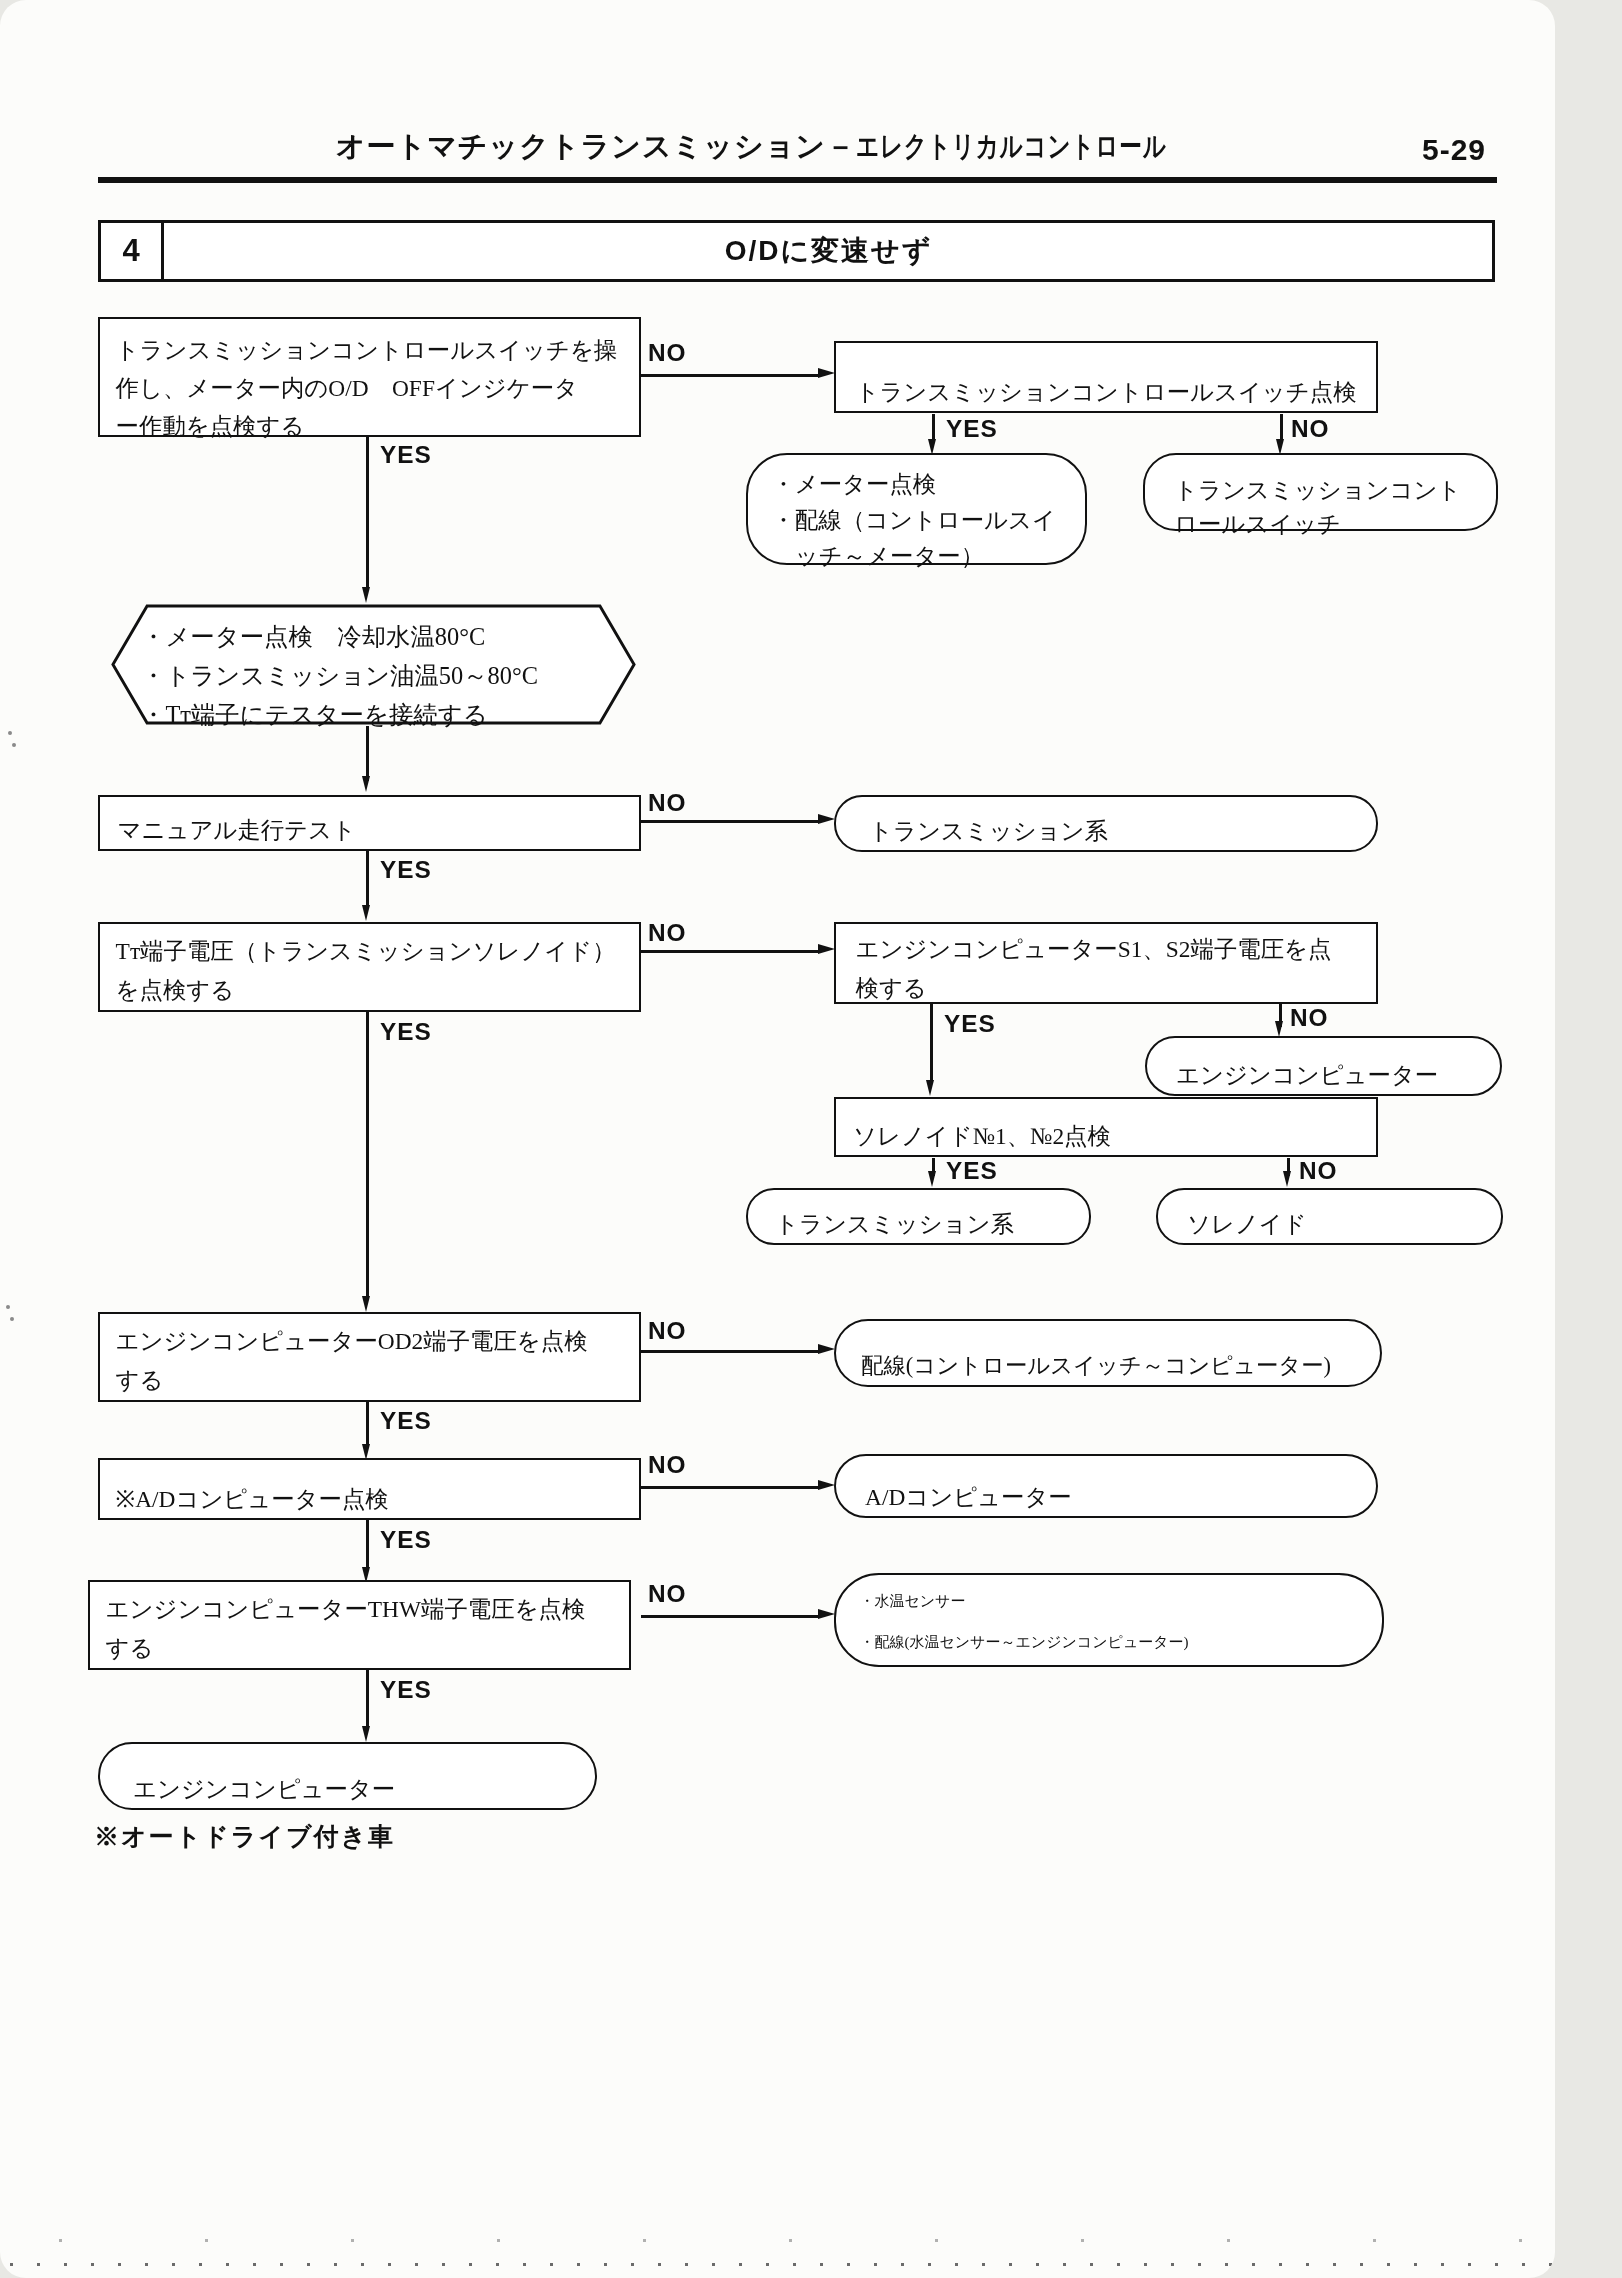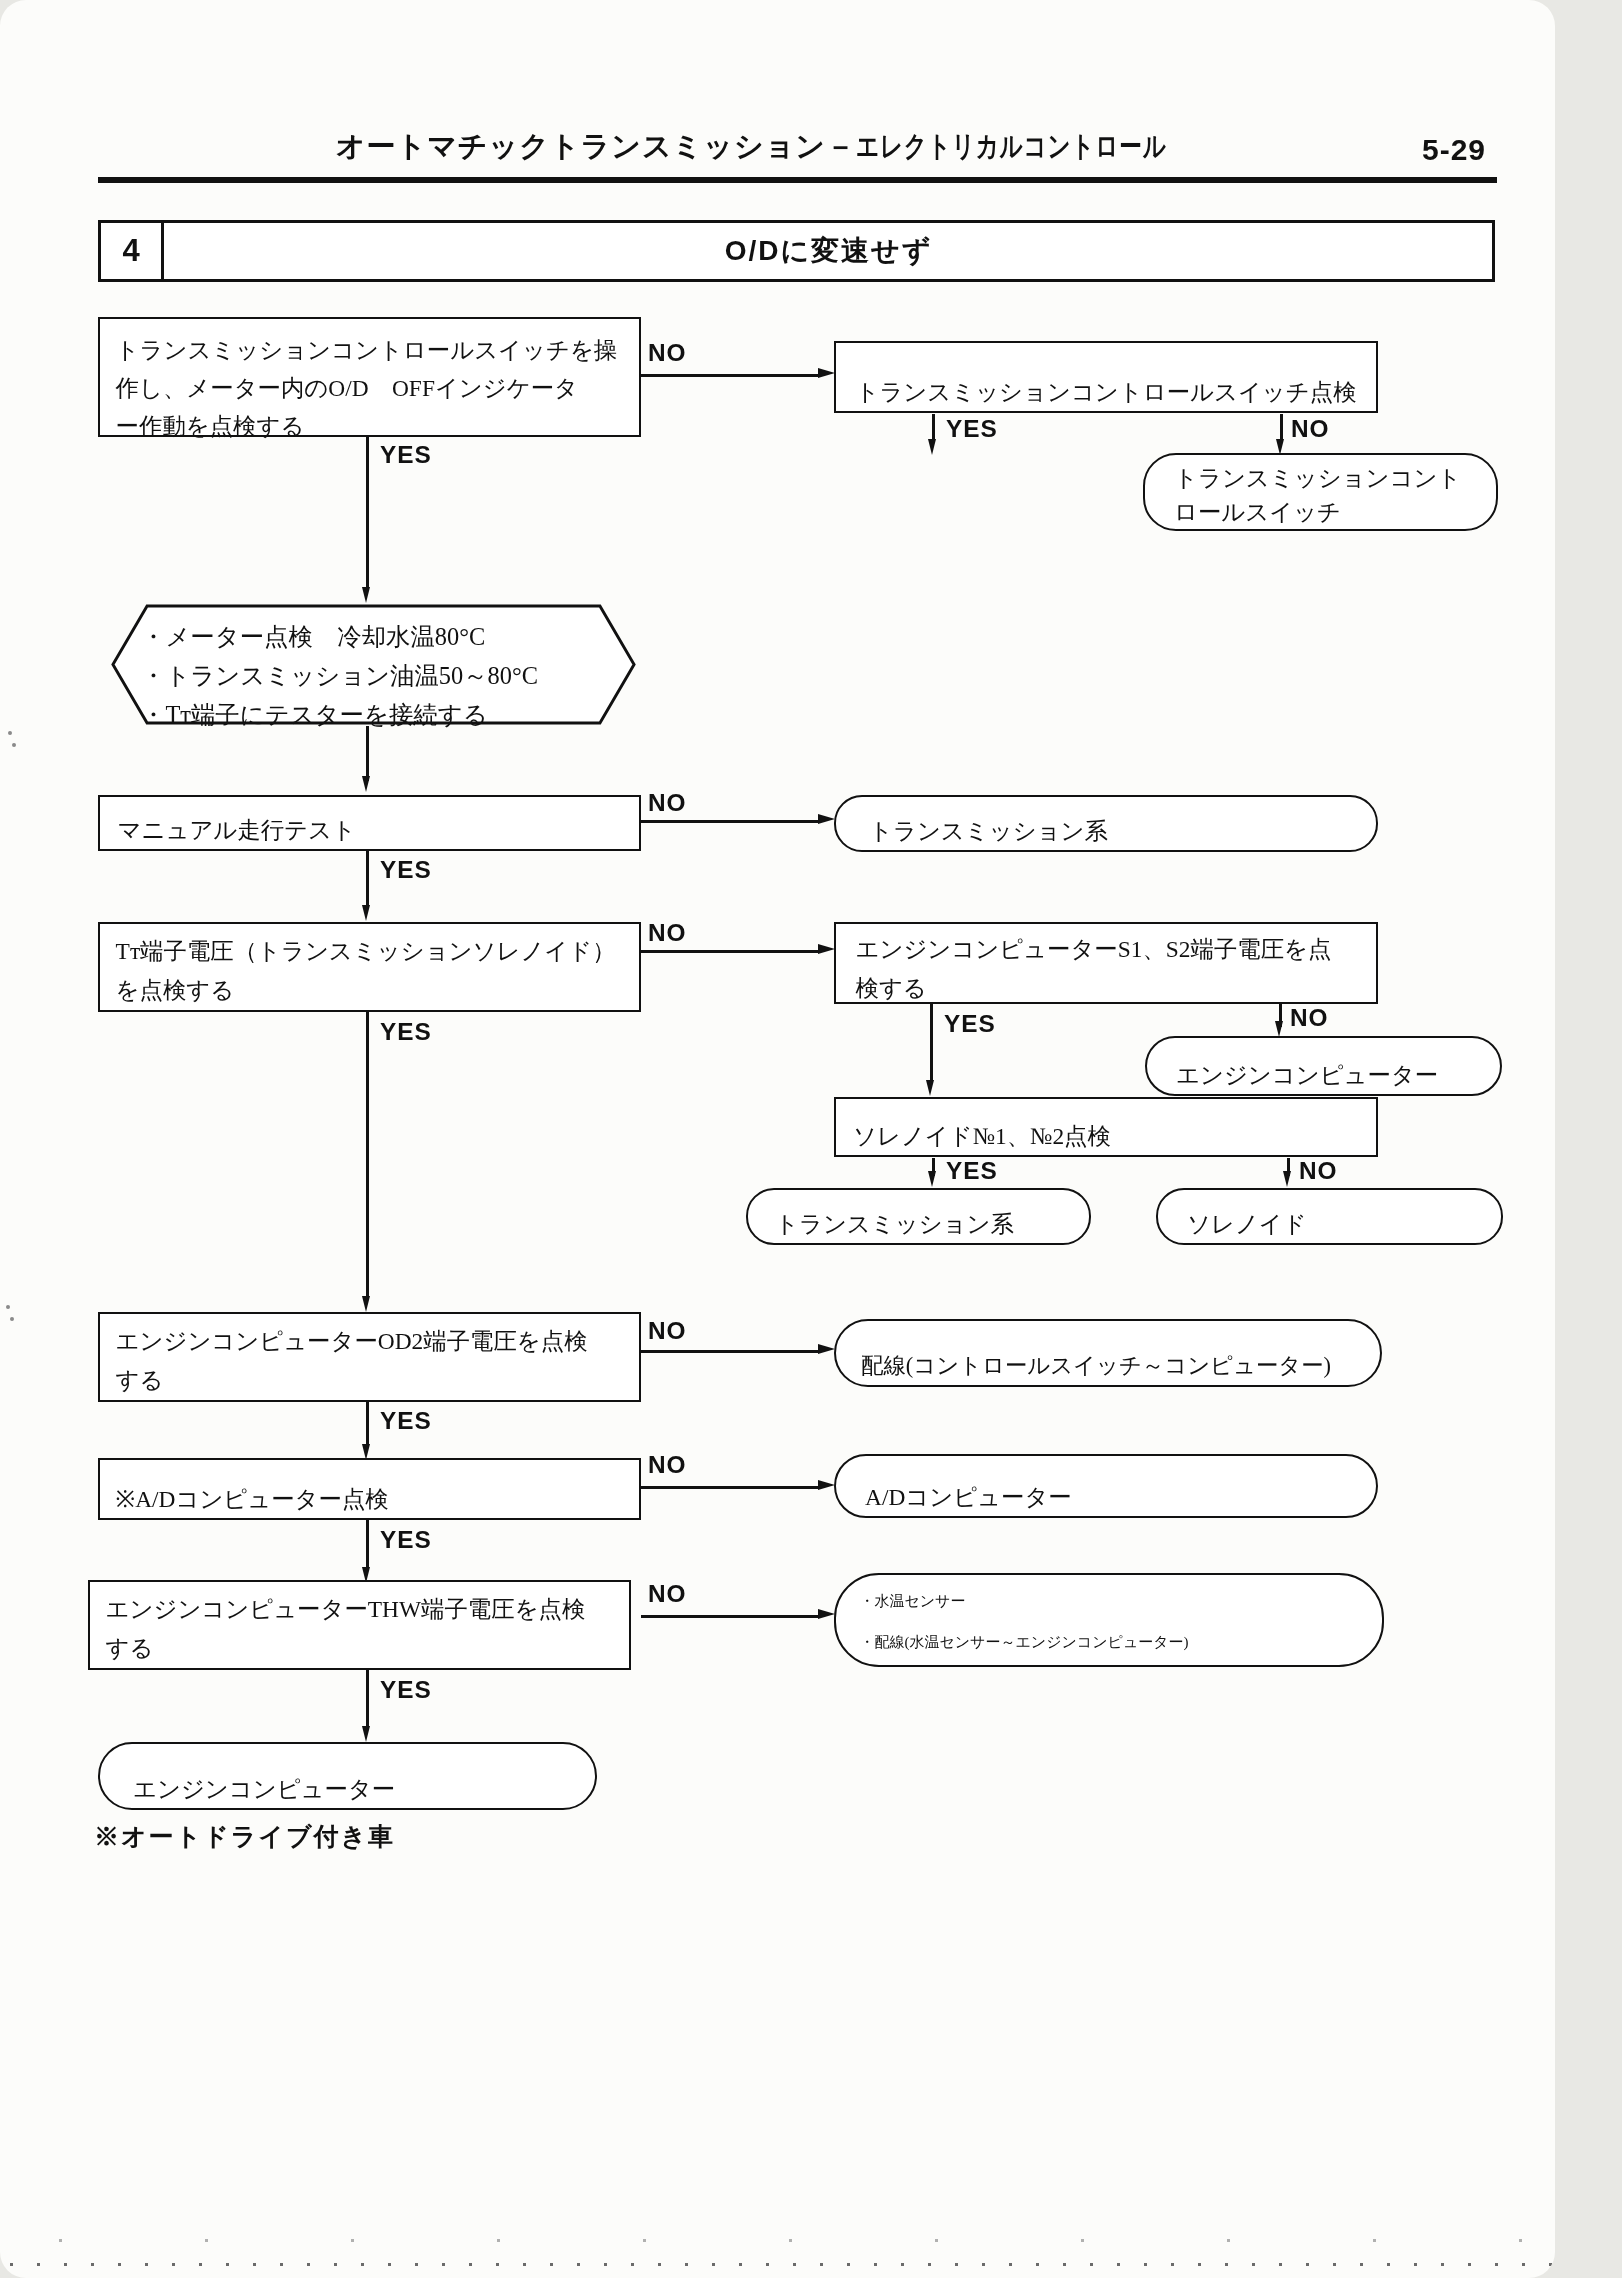--- a/index.html
+++ b/index.html
@@ -81,23 +81,28 @@
         <span class="node-text">トランスミッションコントロールスイッチ点検</span>
       </div>
   </div>
   <div class="vline" style="left:932px;top:414px;height:29px;"></div>
   <div class="ah-down" style="left:928px;top:439px;"></div>
   <div class="lbl" style="left:946px;top:415px;">YES</div>
   <div class="vline" style="left:1280px;top:414px;height:29px;"></div>
   <div class="ah-down" style="left:1276px;top:439px;"></div>
   <div class="lbl" style="left:1291px;top:415px;">NO</div>
 
+  <div class="term" style="left:746px;top:453px;width:341px;height:112px;border-radius:41px;">
+    <div class="node-text" style="padding:10.7px 0 0 23.4px;line-height:36px;">・メーター点検
+・配線（コントロールスイ
+　ッチ～メーター）</div>
+  </div>
 
   <div class="term" style="left:1143px;top:453px;width:355px;height:78px;border-radius:33px;">
-    <div class="node-text" style="padding:6px 0 0 29px;line-height:34px;">トランスミッションコント
+    <div class="node-text" style="padding:18px 0 0 29px;line-height:34px;">トランスミッションコント
 ロールスイッチ</div>
   </div>
 
   <div class="hexwrap" style="left:110px;top:603px;width:527px;height:123px;">
     <svg width="527" height="123" viewBox="0 0 540 126">
       <polygon points="38,3 502,3 537,63 502,123 38,123 3,63" fill="#fff" stroke="#111" stroke-width="3"></polygon>
     </svg>
     <div style="position:absolute;left:31px;top:13.7px;font-size:24.4px;line-height:39px;">
       <div>・メーター点検　冷却水温80°C</div>
       <div>・トランスミッション油温50～80°C</div>

